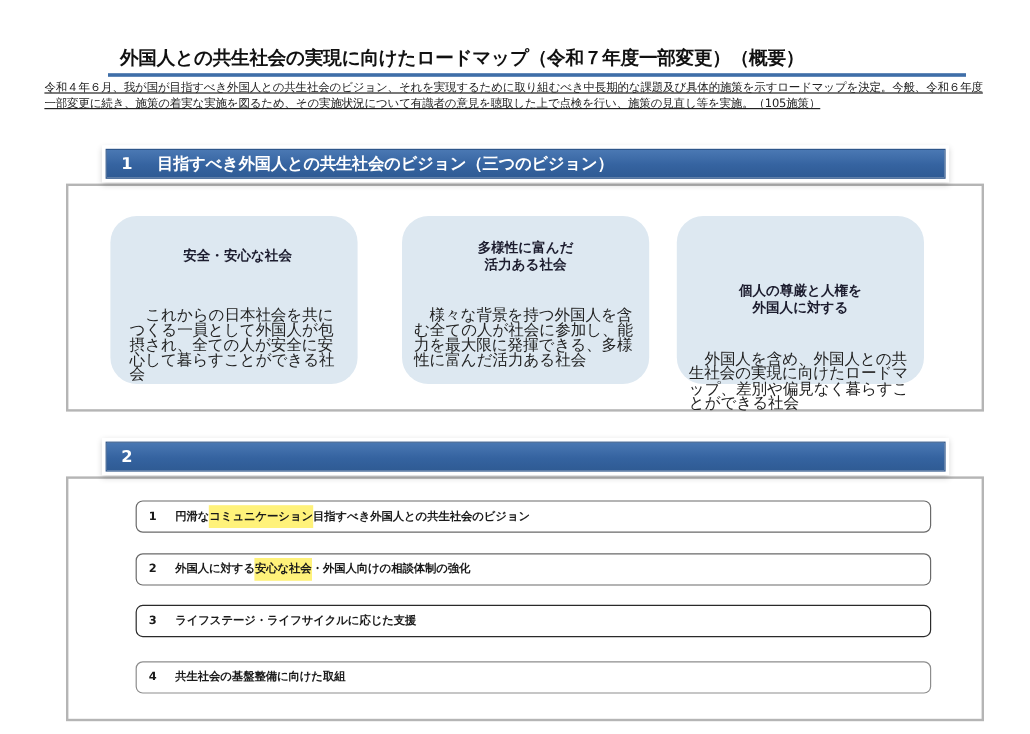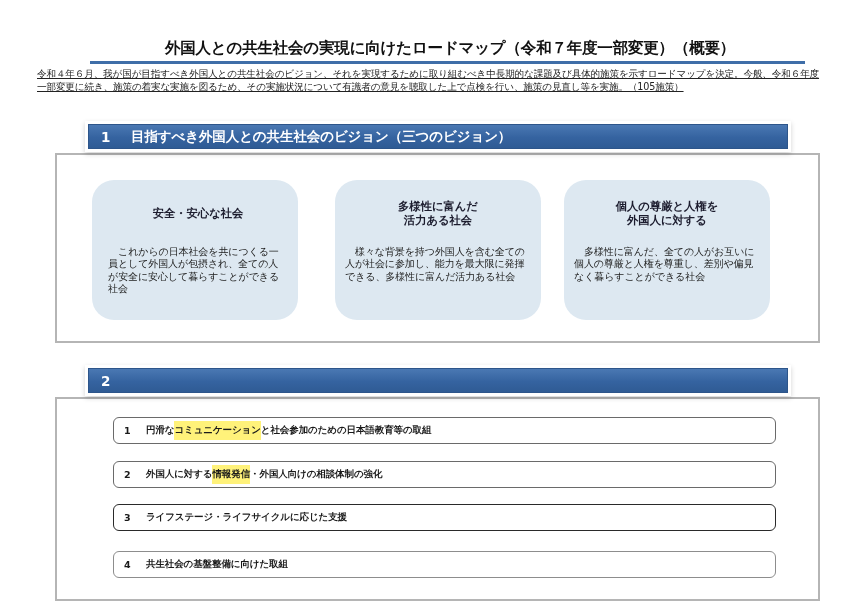--- a/index.html
+++ b/index.html
@@ -5,21 +5,21 @@
     * { box-sizing: border-box; margin: 0; padding: 0; }
     html, body {
       width: 858px; height: 612px; background: #ffffff; overflow: hidden;
       font-family: "DejaVu Sans", "Liberation Sans", sans-serif;
       color: #1a1a1a;
     }
     .page { position: relative; width: 858px; height: 612px; }
 
     .doc-title {
       position: absolute; left: 100px; top: 38px; width: 700px;
-      text-align: center; font-size: 15.5px; font-weight: bold;
+      font-size: 15.5px; font-weight: bold;
       letter-spacing: -0.2px; color: #111;
     }
     .title-rule {
       position: absolute; left: 90px; top: 61px; width: 715px; height: 3px;
       background: #3f6ea8;
     }
     .intro {
       position: absolute; left: 37px; top: 68px; width: 790px;
       font-size: 9.6px; line-height: 12.6px; color: #222; letter-spacing: -0.15px; text-decoration: underline;
     }
@@ -42,21 +42,21 @@
     .vision-card {
       position: absolute; top: 180px; width: 206px; height: 140px;
       background: #dde8f1; border-radius: 22px;
       padding: 14px 10px 0 10px;
     }
     .vision-card .card-title {
       text-align: center; font-weight: bold; font-size: 11.3px; line-height: 14px;
       color: #1c1c2e; height: 40px; display: flex; align-items: center; justify-content: center;
     }
     .vision-card .card-body {
-      margin-top: 12px; font-size: 10px; line-height: 12.3px; color: #222;
+      margin-top: 24px; font-size: 13px; line-height: 12.3px; color: #222;
       text-indent: 1em; letter-spacing: -0.1px;
     }
 
     .priority {
       position: absolute; left: 113px; width: 663px; height: 27px;
       border: 1px solid #6a6a6a; border-radius: 6px;
       display: flex; align-items: center; padding-left: 10px;
       font-size: 9.5px; font-weight: bold; color: #1a1a1a; letter-spacing: -0.1px;
     }
     .priority.dark { border: 1.5px solid #2a2a2a; }
@@ -88,43 +88,43 @@
 
   <div class="vision-card" style="left:335px;">
     <div class="card-title" style="flex-direction:column;align-items:center;">
       <span>多様性に富んだ</span>
       <span>活力ある社会</span>
     </div>
     <p class="card-body">様々な背景を持つ外国人を含む全ての人が社会に参加し、能力を最大限に発揮できる、多様性に富んだ活力ある社会</p>
   </div>
 
   <div class="vision-card" style="left:564px;">
-    <div class="card-title" style="flex-direction:column;">
+    <div class="card-title" style="flex-direction:column;margin-top:36px;">
       <span>個人の尊厳と人権を</span>
       <span>外国人に対する</span>
     </div>
-    <p class="card-body">多様性に富んだ、全ての人がお互いに個人の尊厳と人権を尊重し、差別や偏見なく暮らすことができる社会</p>
+    <p class="card-body">外国人を含め、外国人との共生社会の実現に向けたロードマップ、差別や偏見なく暮らすことができる社会</p>
   </div>
 
   <div class="section-frame" style="top:397px; height:204px;"></div>
   <div class="section-header" style="top:368px;">
     <span class="num">2</span>
   </div>
 
   <div class="priority" style="top:417px;">
     <span class="pnum">1</span>
     <span>円滑な</span>
       <span class="hl">コミュニケーション</span>
-      <span>と社会参加のための日本語教育等の取組</span>
+      <span>目指すべき外国人との共生社会のビジョン</span>
   </div>
 
   <div class="priority" style="top:461px;">
     <span class="pnum">2</span>
     <span>外国人に対する</span>
-      <span class="hl">情報発信</span>
+      <span class="hl">安心な社会</span>
       <span>・外国人向けの相談体制の強化</span>
   </div>
 
   <div class="priority dark" style="top:504px;">
     <span class="pnum">3</span>
     <span>ライフステージ・ライフサイクルに応じた支援</span>
   </div>
 
   <div class="priority light" style="top:551px;">
     <span class="pnum">4</span>

